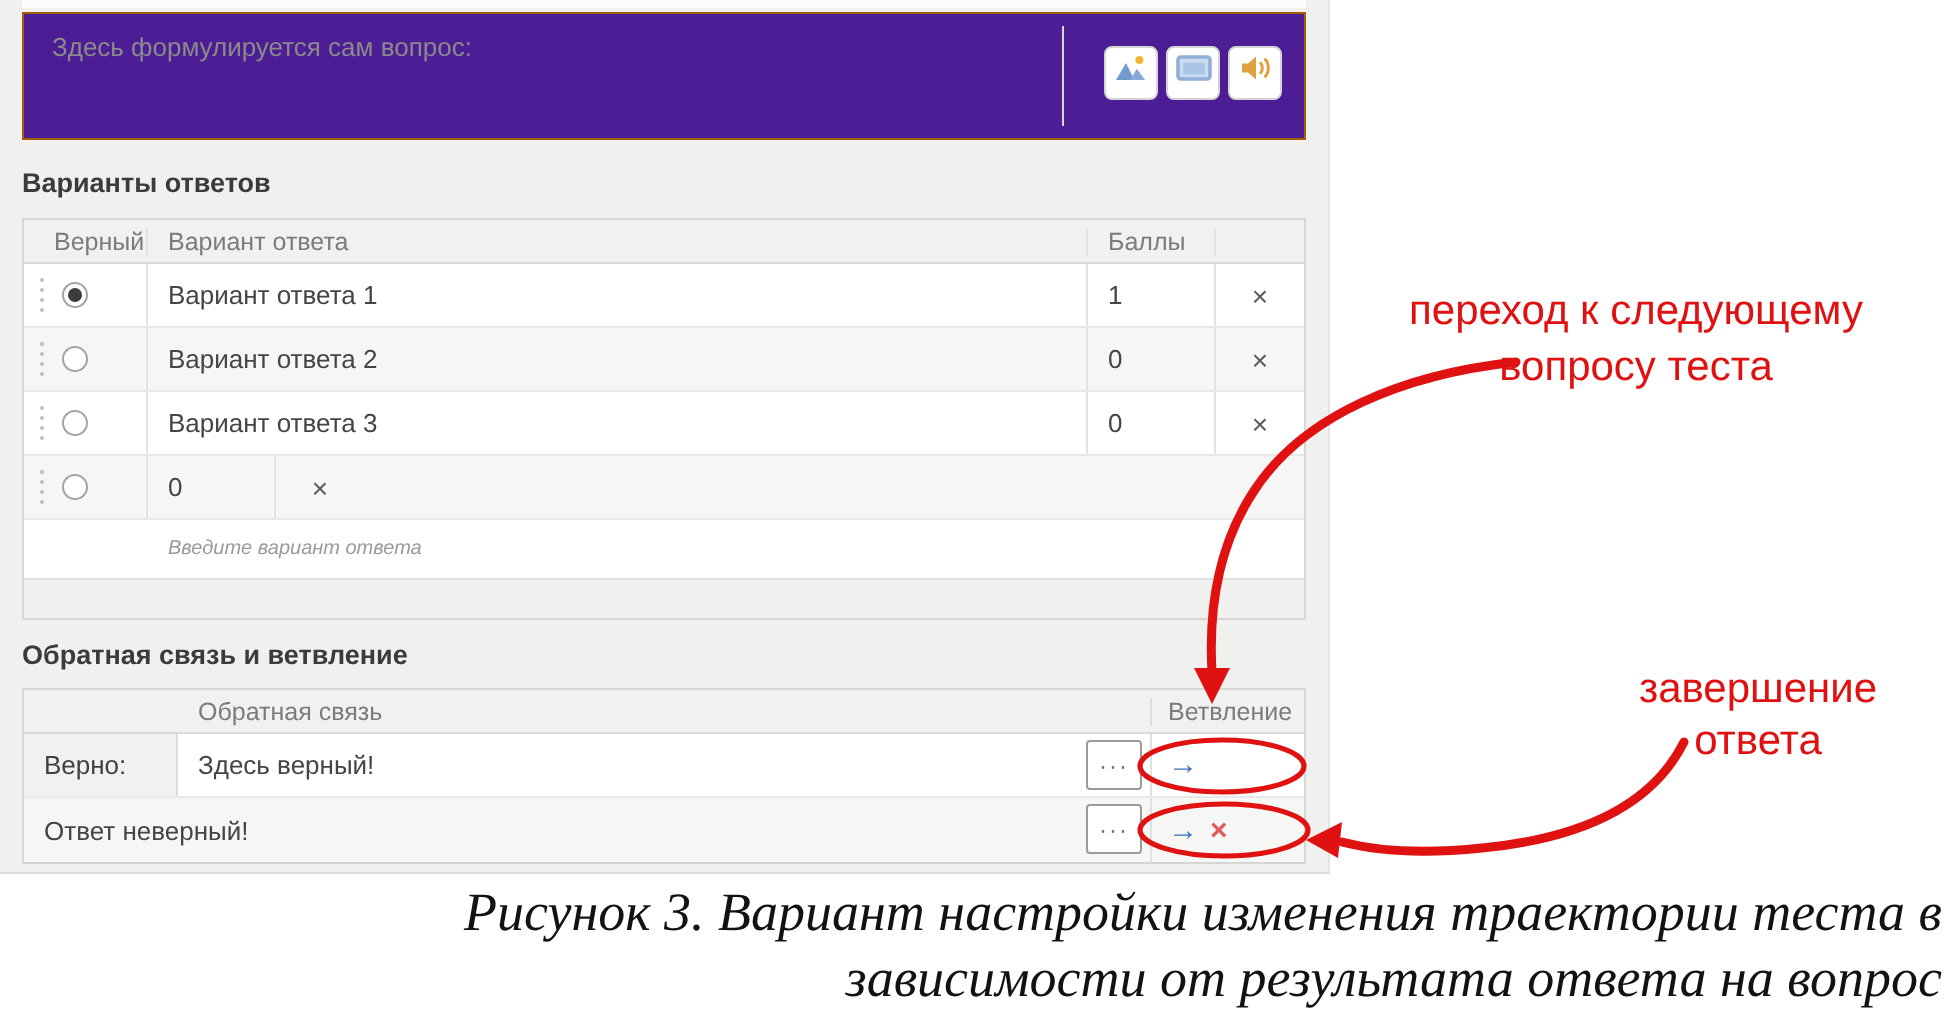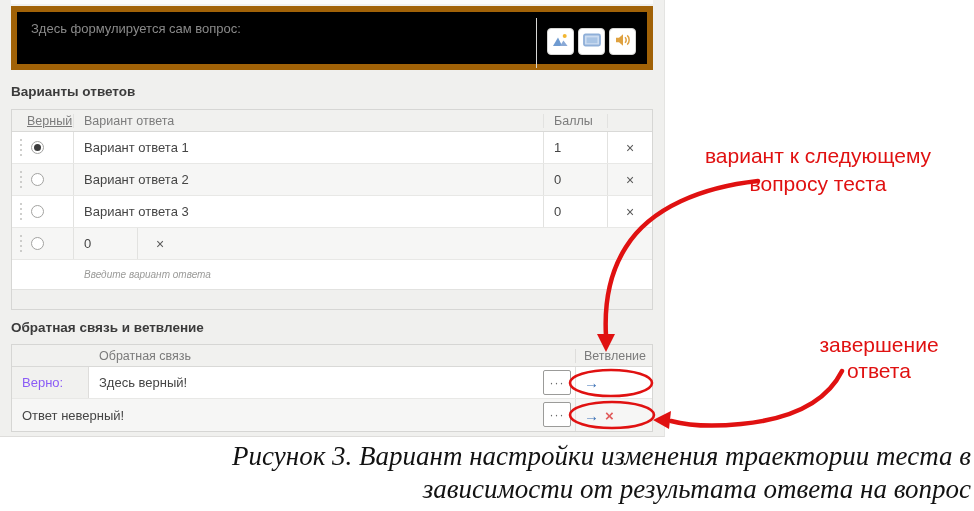--- a/index.html
+++ b/index.html
@@ -5,42 +5,42 @@
   html,body{margin:0;padding:0;background:#fff;}
   .stage{position:relative;width:974px;height:511px;background:#fff;overflow:hidden;
          font-family:"Liberation Sans",sans-serif;-webkit-font-smoothing:antialiased;}
 
   
   .panel{position:absolute;left:0;top:0;width:665px;height:437px;background:#f0f0ee;
          border-right:1px solid #e4e4e2;border-bottom:1px solid #dedddb;box-sizing:border-box;}
   .top-sliver{position:absolute;left:11px;top:0;width:642px;height:4px;background:#fbfbfa;}
 
   
-  .q-card{position:absolute;left:11px;top:6px;width:642px;height:64px;background:#000000;
-          border:6px solid #a16207;box-sizing:border-box;}
+  .q-card{position:absolute;left:11px;top:6px;width:642px;height:64px;background:#4c1d95;
+          border:1px solid #a16207;box-sizing:border-box;}
   .q-text{position:absolute;left:14px;top:9px;font-size:13px;color:#8a8a8a;}
   .q-divider{position:absolute;left:519px;top:6px;width:1px;height:50px;background:#d7d7d5;}
   .media-group{position:absolute;right:11px;top:16px;display:flex;gap:4px;}
   .media-btn{width:27px;height:27px;background:#fff;border:1px solid #d5d5d3;border-radius:4px;
              display:flex;align-items:center;justify-content:center;box-sizing:border-box;}
 
   
   .sec-title{position:absolute;left:11px;font-size:13.5px;font-weight:bold;color:#3b3b3b;}
 
   
   .a-card{position:absolute;left:11px;top:109px;width:642px;height:201px;background:#f0f0ee;
           border:1px solid #d6d6d4;box-sizing:border-box;display:flex;flex-direction:column;}
   .t-header{display:flex;height:22px;background:#f1f1ef;border-bottom:1px solid #d9d9d7;
             color:#7b7b7b;font-size:12.5px;align-items:center;box-sizing:border-box;}
   .a-row{display:flex;height:32px;background:#fff;border-bottom:1px solid #e8e8e6;
          align-items:stretch;font-size:13px;color:#454545;box-sizing:border-box;}
   .a-row:nth-child(odd){background:#f6f6f5;}
   .a-card .t-header{flex:0 0 auto;}
   .cell{display:flex;align-items:center;box-sizing:border-box;}
-  .c1{width:62px;border-right:1px solid #e2e2e0;padding-left:8px;gap:9px;text-decoration:underline;}
+  .c1{width:62px;border-right:1px solid #e2e2e0;padding-left:8px;gap:9px;}
   .t-header .c1{padding-left:15px;}
   .c2{flex:1;border-right:1px solid #e2e2e0;padding-left:10px;}
   .c3{width:64px;border-right:1px solid #e2e2e0;padding-left:10px;}
   .c4{width:44px;justify-content:center;color:#5a5a5a;font-size:14px;}
   .drag{display:flex;flex-direction:column;gap:3px;}
   .drag i{width:2px;height:2px;border-radius:50%;background:#bfbfbd;}
   .radio{width:13px;height:13px;border:1px solid #a3a3a1;border-radius:50%;background:#fff;
          box-sizing:border-box;position:relative;}
   .radio.selected::after{content:"";position:absolute;left:2px;top:2px;width:7px;height:7px;
          border-radius:50%;background:#3c3c3c;}
@@ -51,21 +51,21 @@
   
   .f-card{position:absolute;left:11px;top:344px;width:642px;height:88px;background:#fff;
           border:1px solid #d6d6d4;box-sizing:border-box;display:flex;flex-direction:column;}
   .fl{width:77px;border-right:1px solid #dedddb;padding-left:10px;background:#f1f1ef;}
   .fc{flex:1;padding-left:10px;position:relative;}
   .fb{width:77px;border-left:1px solid #e0e0de;padding-left:8px;gap:6px;}
   .t-header .fb{border-left:1px solid #dedddb;}
   .f-row{display:flex;height:32px;font-size:13px;color:#454545;border-bottom:1px solid #e8e8e6;
          align-items:stretch;box-sizing:border-box;background:#fff;}
   .f-row:last-child{background:#f6f6f5;border-bottom:none;}
-  .f-row .fl{color:#8b5cf6;}
+  .f-row .fl{color:#404040;}
   .more-btn{position:absolute;right:4px;top:3px;width:28px;height:25px;background:#fff;
             border:1px solid #9b9b99;border-radius:2px;color:#6a6a6a;font-size:12px;
             display:flex;align-items:center;justify-content:center;letter-spacing:1px;box-sizing:border-box;}
   .arrow-glyph{color:var(--branch-arrow-blue,#3a6fb5);font-weight:bold;font-size:15px;line-height:1;}
   .cross-glyph{color:var(--end-cross-red,#e05c5c);font-weight:bold;font-size:15px;line-height:1;}
 
   
   .anno{position:absolute;color:var(--annotation-red,#e01111);font-size:21px;text-align:center;line-height:28px;}
   .anno-1{left:678px;top:142px;width:280px;}
   .anno-2{left:798px;top:332px;width:162px;line-height:26px;}
@@ -217,21 +217,21 @@
         </div>
         <div class="cell fb">
           <span class="arrow-glyph">→</span>
           <span class="cross-glyph">×</span>
         </div>
       </div>
     </div>
   </div>
 
   <div class="anno anno-1">
-    <div>вариант к следующему</div>
+    <div>переход к следующему</div>
     <div>вопросу теста</div>
   </div>
   <div class="anno anno-2">
     <div>завершение</div>
     <div>ответа</div>
   </div>
 
   <svg class="overlay" viewBox="0 0 974 511">
     <path d="M758,181 C703,187 651,207 626,247 C610,272 604,301 606,336" style="stroke:var(--annotation-red,#e01111)" stroke-width="4.5" fill="none" stroke-linecap="round"></path>
     <path d="M606,352 L597,334 L615,334 Z" style="fill:var(--annotation-red,#e01111)"></path>

